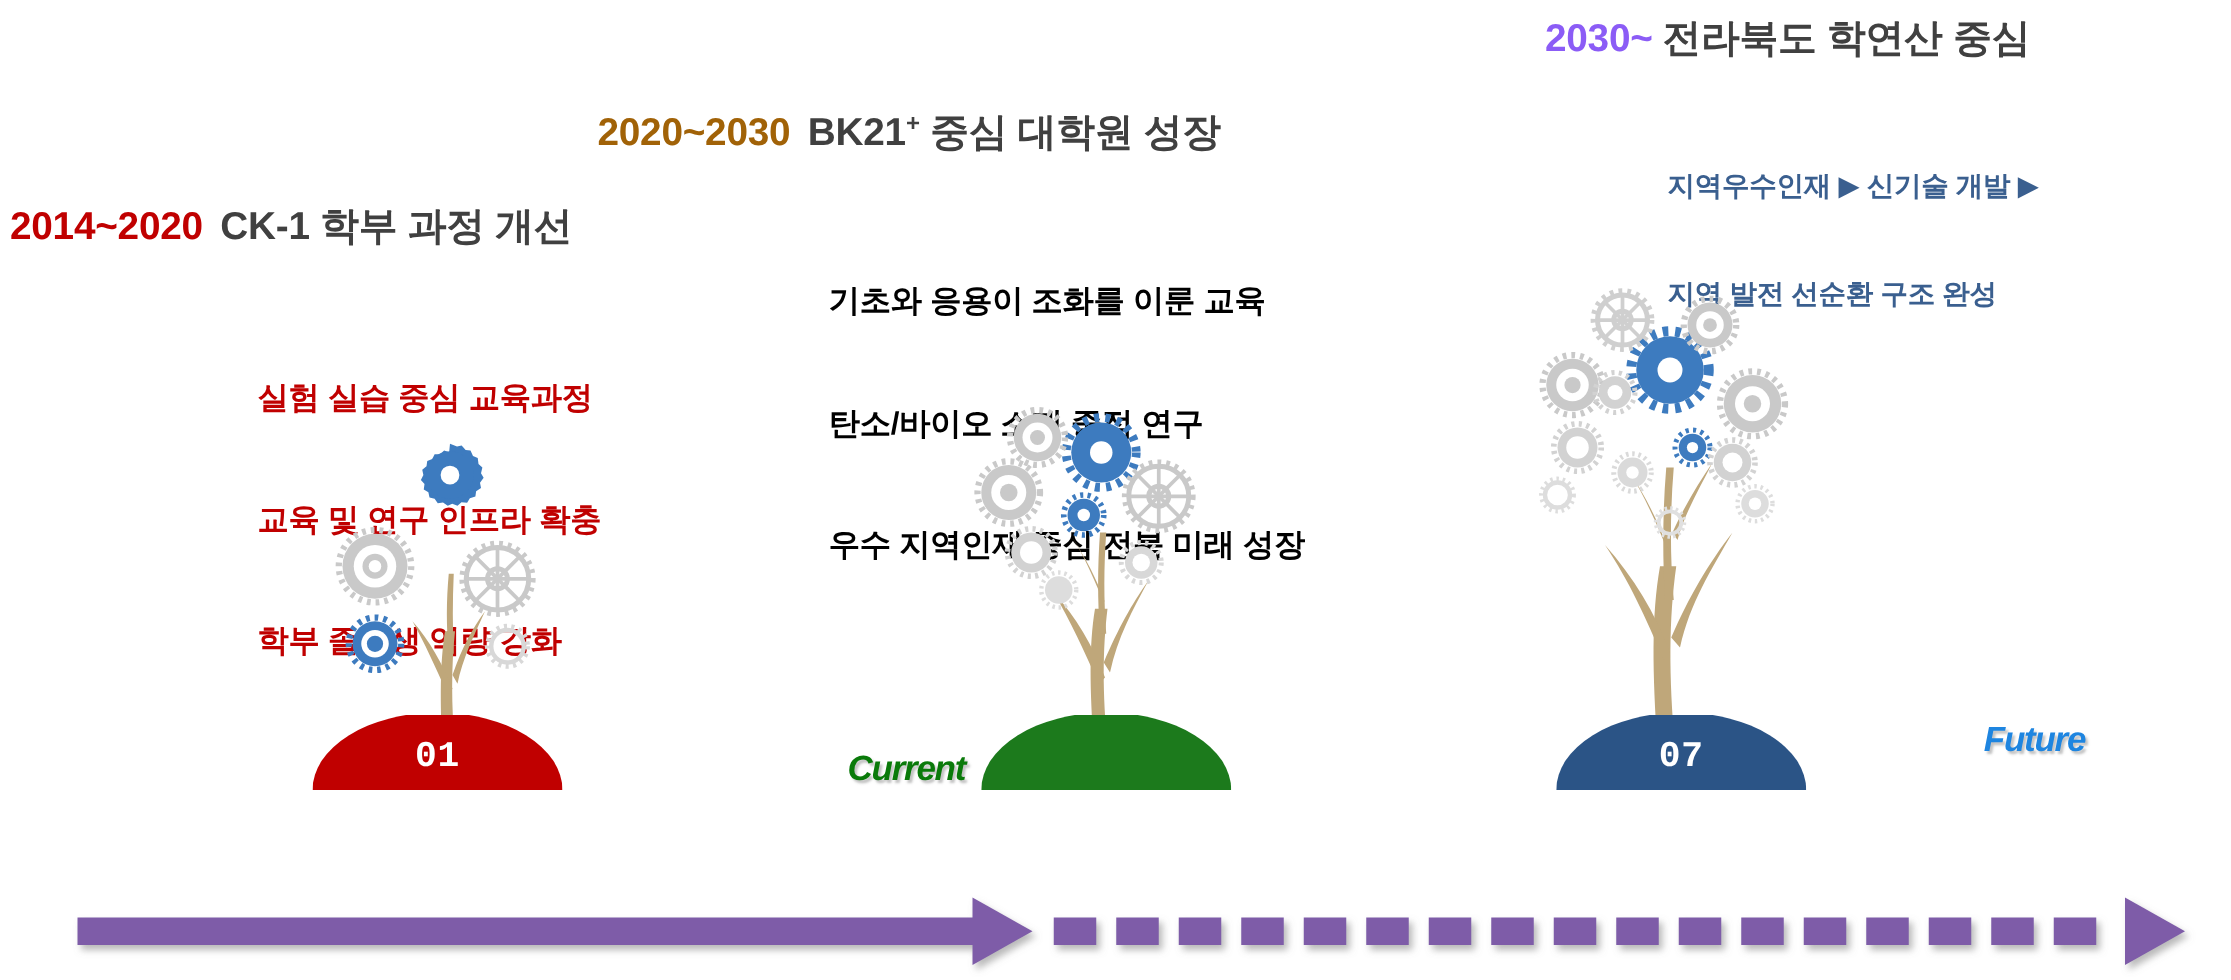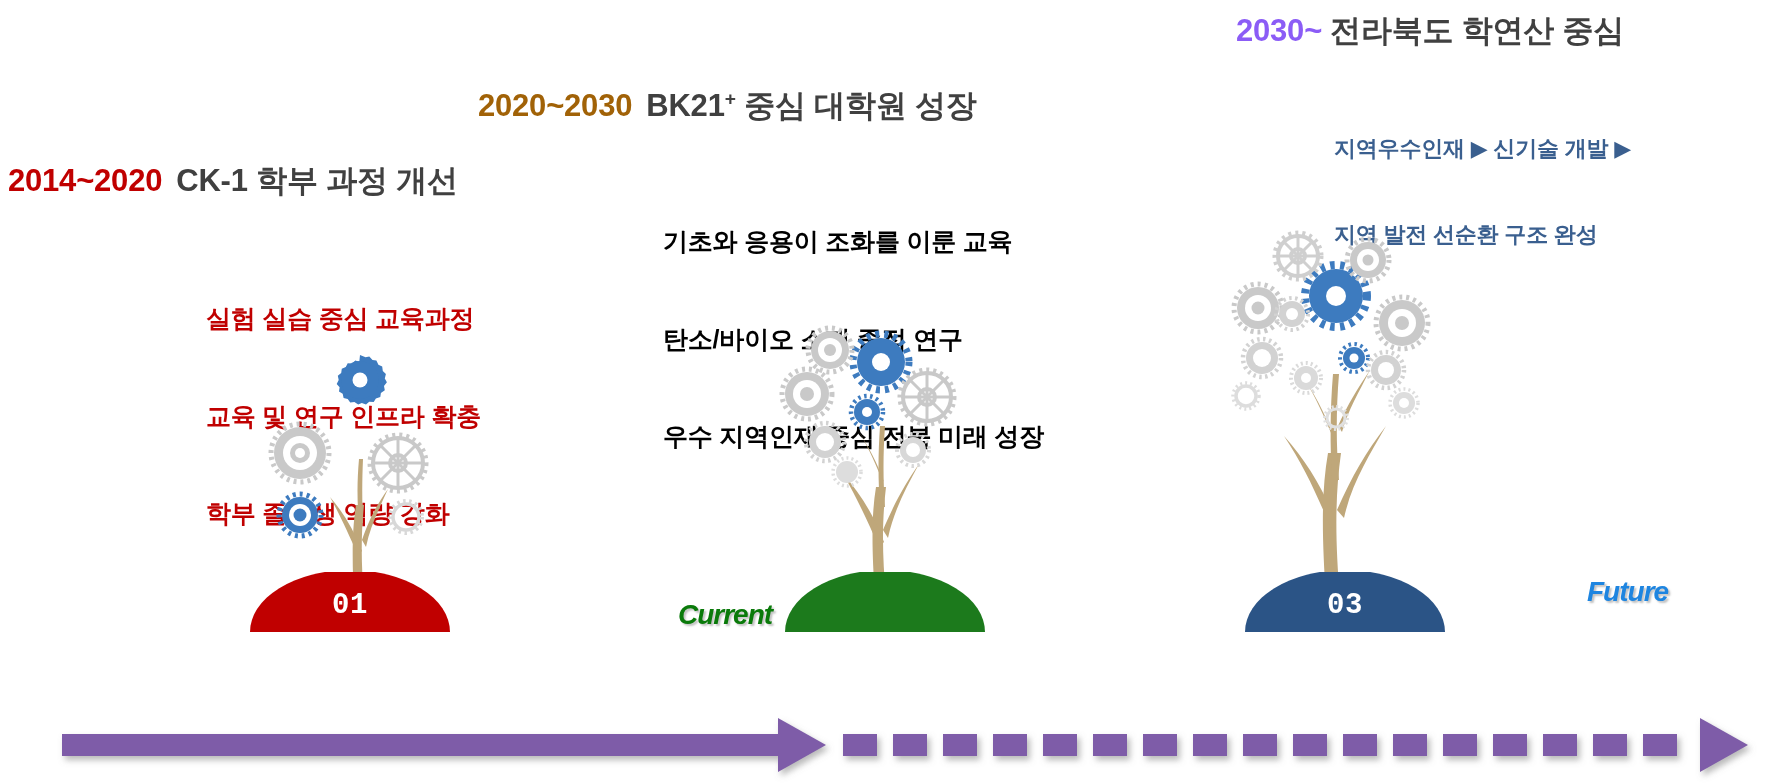--- a/index.html
+++ b/index.html
@@ -335,21 +335,21 @@
           <circle cx="0" cy="0" r="11.5" fill="none" stroke="#E0E0E0" stroke-width="3" stroke-dasharray="2 2.5"></circle>
         </g>
       </g>
     </svg>
   </div>
 
   <div class="hill" style="left:1245px; top:572px; width:200px; height:60px;">
     <svg width="200" height="60" viewBox="0 0 200 60">
       <path d="M0,60 A100,62 0 0 1 200,60 Z" fill="#2B5486"></path>
     </svg>
-    <div class="hill-num" style="top:17px;">03</div>
+    <div class="hill-num" style="top:17px;">07</div>
   </div>
 
   <svg class="timeline" width="1785" height="784" viewBox="0 0 1785 784">
     <defs>
       <filter id="softshadow" x="-30%" y="-60%" width="180%" height="260%">
         <feDropShadow dx="3" dy="4" stdDeviation="3" flood-color="#808080" flood-opacity="0.55"></feDropShadow>
       </filter>
     </defs>
     <g filter="url(#softshadow)">
 

